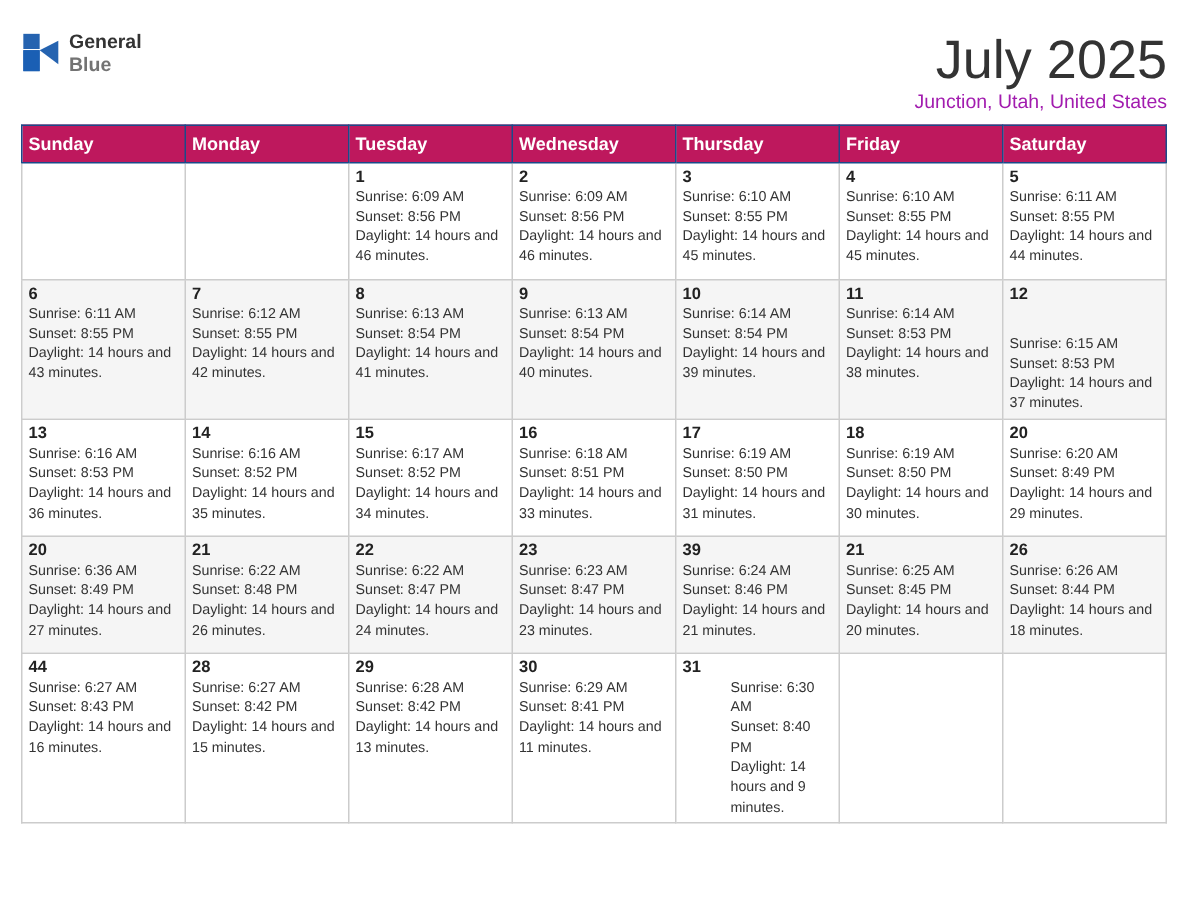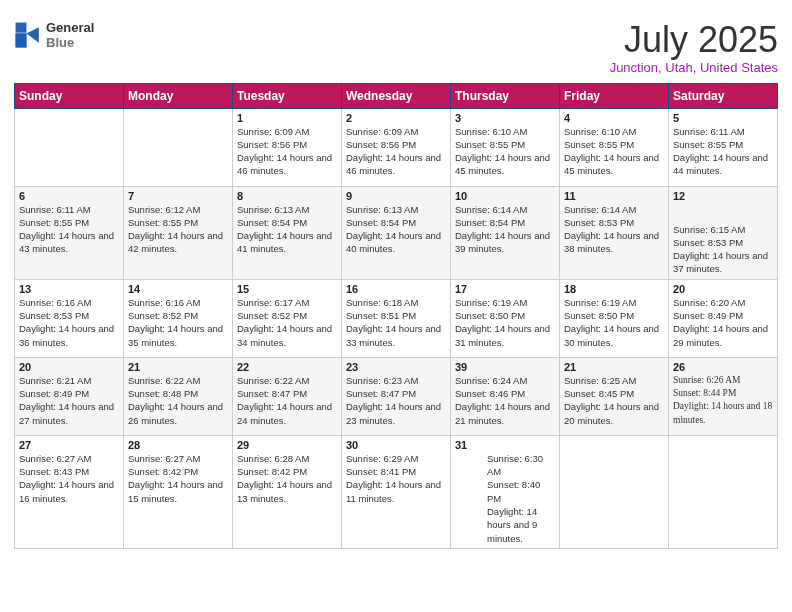--- a/index.html
+++ b/index.html
@@ -241,21 +241,21 @@
           <td>
             <span class="day-num">20</span>
             <div class="day-info" style="white-space: pre-line;">Sunrise: 6:20 AM
 Sunset: 8:49 PM
 Daylight: 14 hours and 29 minutes.</div>
           </td>
         </tr>
         <tr>
           <td>
             <span class="day-num">20</span>
-            <div class="day-info" style="white-space: pre-line;">Sunrise: 6:21 AM
+            <div class="day-info" style="white-space: pre-line;">Sunrise: 6:36 AM
 Sunset: 8:49 PM
 Daylight: 14 hours and 27 minutes.</div>
           </td>
           <td>
             <span class="day-num">21</span>
             <div class="day-info" style="white-space: pre-line;">Sunrise: 6:22 AM
 Sunset: 8:48 PM
 Daylight: 14 hours and 26 minutes.</div>
           </td>
           <td>
@@ -277,28 +277,28 @@
 Daylight: 14 hours and 21 minutes.</div>
           </td>
           <td>
             <span class="day-num">21</span>
             <div class="day-info" style="white-space: pre-line;">Sunrise: 6:25 AM
 Sunset: 8:45 PM
 Daylight: 14 hours and 20 minutes.</div>
           </td>
           <td>
             <span class="day-num">26</span>
-            <div class="day-info" style="white-space: pre-line; font-family: Liberation Serif, serif;">Sunrise: 6:26 AM
+            <div class="day-info" style="white-space: pre-line;">Sunrise: 6:26 AM
 Sunset: 8:44 PM
 Daylight: 14 hours and 18 minutes.</div>
           </td>
         </tr>
         <tr>
           <td>
-            <span class="day-num">27</span>
+            <span class="day-num">44</span>
             <div class="day-info" style="white-space: pre-line;">Sunrise: 6:27 AM
 Sunset: 8:43 PM
 Daylight: 14 hours and 16 minutes.</div>
           </td>
           <td>
             <span class="day-num">28</span>
             <div class="day-info" style="white-space: pre-line;">Sunrise: 6:27 AM
 Sunset: 8:42 PM
 Daylight: 14 hours and 15 minutes.</div>
           </td>

